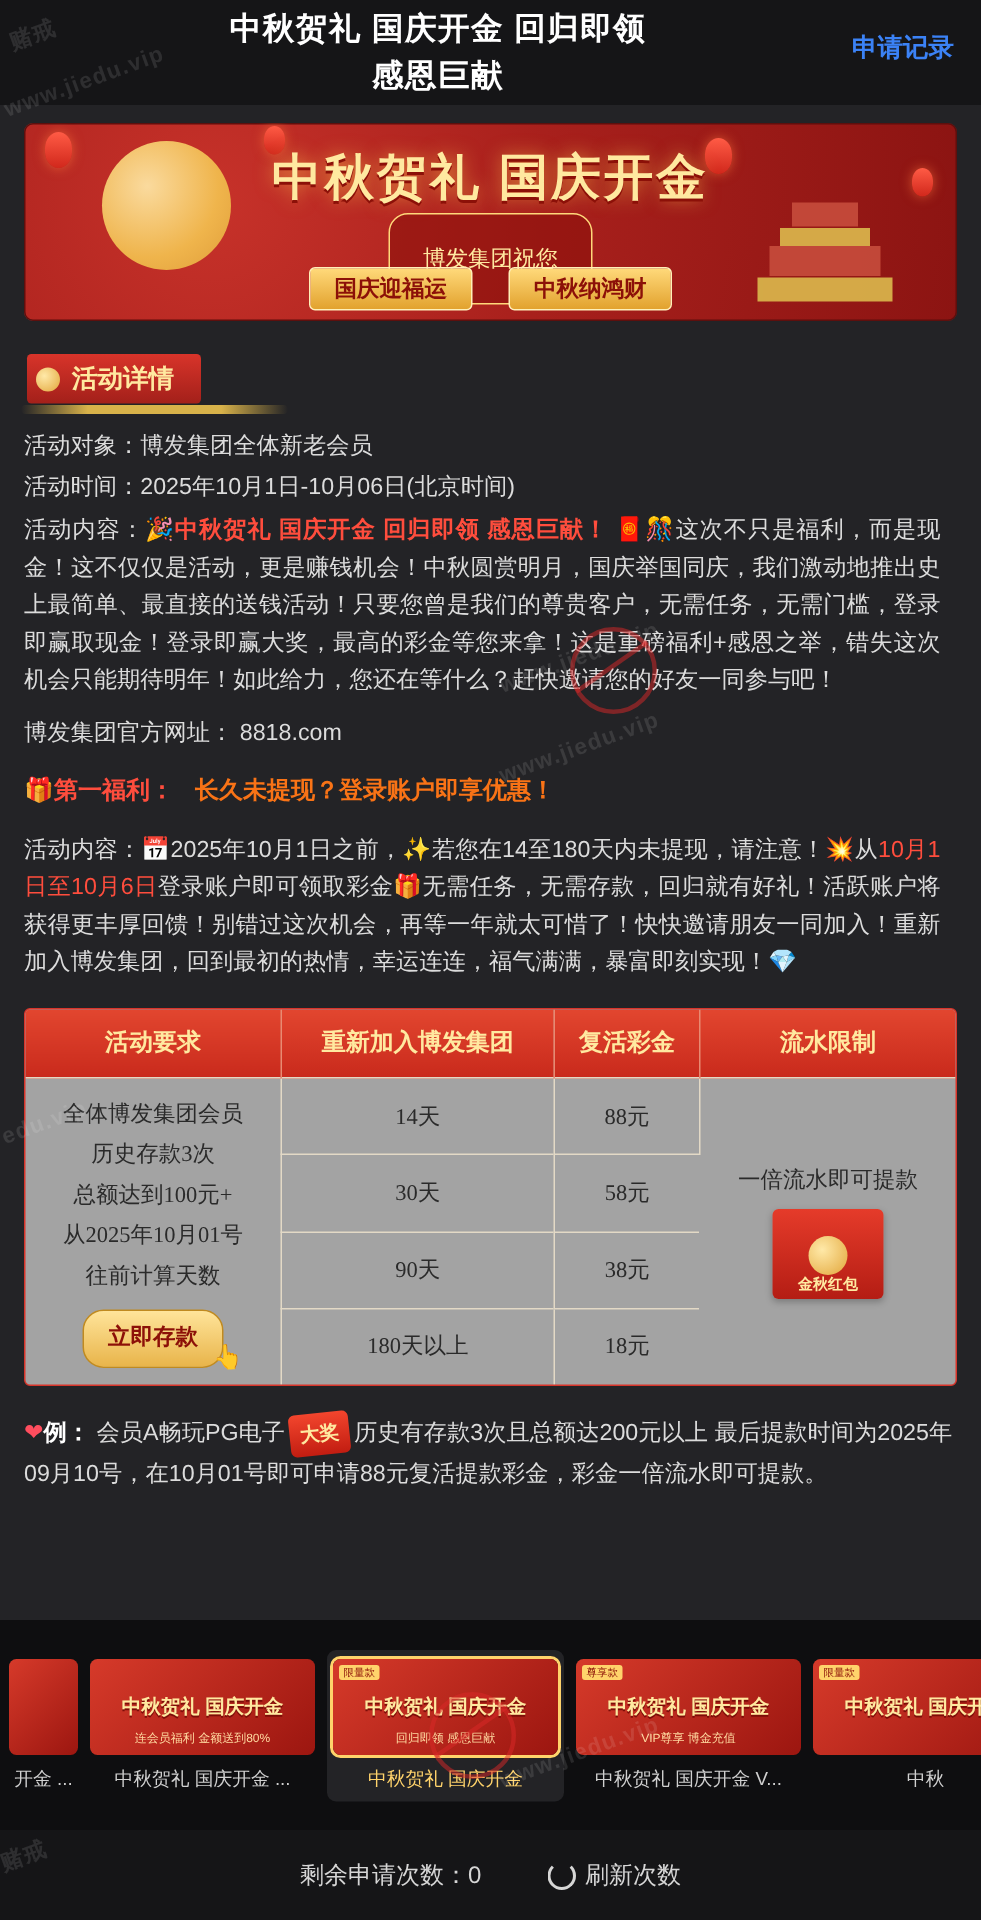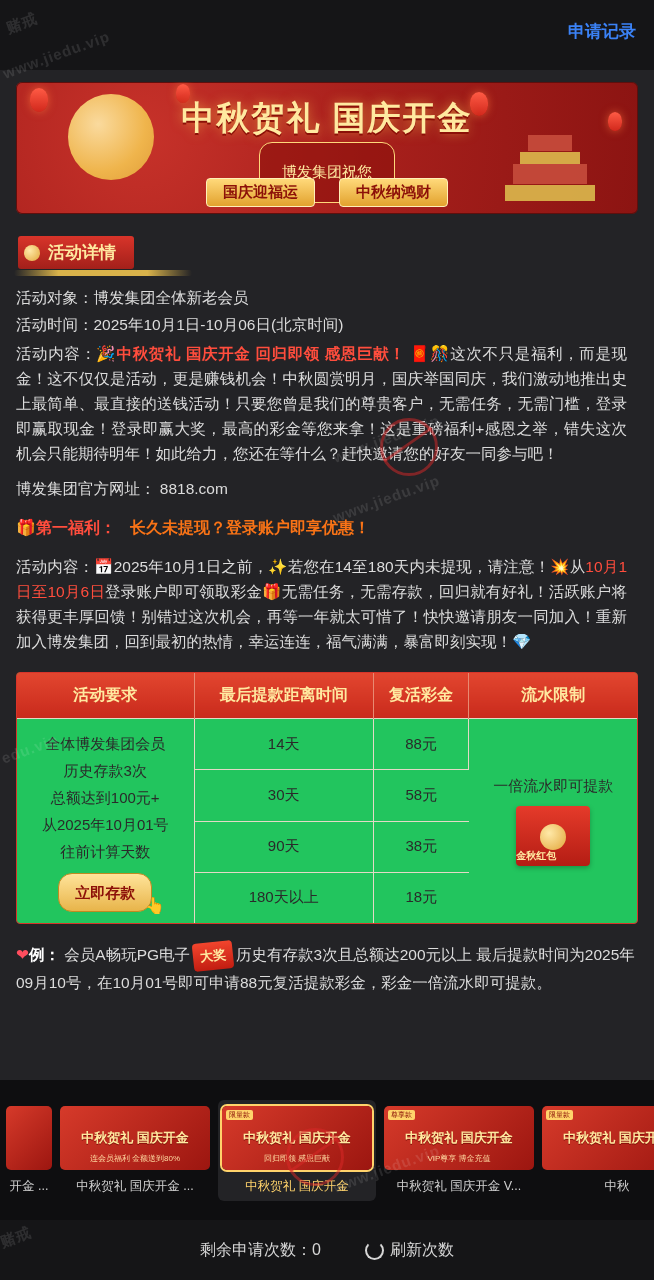--- a/index.html
+++ b/index.html
@@ -188,22 +188,23 @@
   }
   .benefit-line .b1 { color: #ff4d3d; }
   .benefit-line .b2 { color: #f97316; margin-left: 14px; }
 
   
   .table-wrap {
     margin: 18px 16px 0 16px;
     border: 1px solid #d8342a;
     border-radius: 4px;
     overflow: hidden;
-    background: #22c55e;
+    background: #a3a3a3;
     color: #2a2a2a;
+    font-family: Liberation Serif, serif;
   }
   table {
     width: 100%;
     border-collapse: collapse;
     font-size: 15px;
   }
   thead th {
     background: linear-gradient(#e2462f, #c92a1c);
     color: #ffe9a0;
     font-size: 16px;
@@ -257,21 +258,21 @@
     position: absolute;
     left: 50%; top: 18px;
     transform: translateX(-50%);
     width: 26px; height: 26px;
     border-radius: 50%;
     background: radial-gradient(circle at 35% 35%, #ffe9a8, #e2a63a);
   }
   .redpack-label {
     position: absolute;
     left: 0; right: 0; bottom: 3px;
-    text-align: left;
+    text-align: center;
     font-size: 10px;
     color: #ffe9a0;
     font-weight: bold;
   }
 
   
   .example {
     margin: 18px 16px 0 16px;
     font-size: 15.5px;
     line-height: 26px;
@@ -414,20 +415,24 @@
     transform: rotate(-35deg);
   }
 </style>
 </head>
 <body>
 
 <div class="page">
 
   
   <div class="header">
+    <div class="header-title">
+      <div>中秋贺礼 国庆开金 回归即领</div>
+      <div>感恩巨献</div>
+    </div>
     <div class="header-record">申请记录</div>
   </div>
 
   
   <div class="banner-wrap">
     <div class="banner">
       <div class="moon"></div>
       <div class="temple"></div>
       <div class="lantern l1"></div>
       <div class="lantern l2"></div>
@@ -473,21 +478,21 @@
       <span>活动内容：</span><span>📅</span><span>2025年10月1日之前，</span><span>✨</span><span>若您在14至180天内未提现，请注意！</span><span>💥</span><span>从</span><span class="redn">10月1日至10月6日</span><span>登录账户即可领取彩金</span><span>🎁</span><span>无需任务，无需存款，回归就有好礼！活跃账户将获得更丰厚回馈！别错过这次机会，再等一年就太可惜了！快快邀请朋友一同加入！重新加入博发集团，回到最初的热情，幸运连连，福气满满，暴富即刻实现！</span><span>💎</span>
     </div>
   </div>
 
   
   <div class="table-wrap">
     <table>
       <thead>
         <tr>
           <th>活动要求</th>
-          <th>最后提款距离时间</th>
+          <th>重新加入博发集团</th>
           <th>复活彩金</th>
           <th>流水限制</th>
         </tr>
       </thead>
       <tbody>
         <tr>
           <td class="cell-req" rowspan="4">
             <div>全体博发集团会员</div>
             <div>历史存款3次</div>
             <div>总额达到100元+</div>

